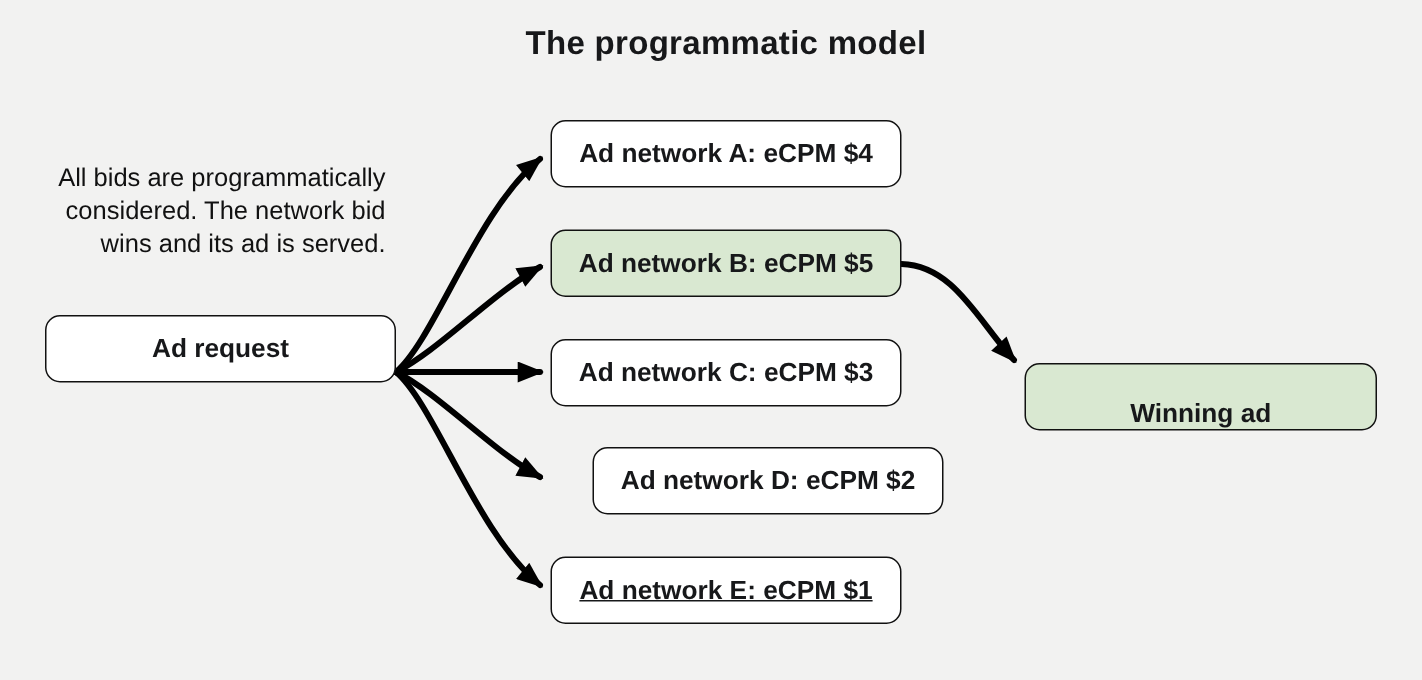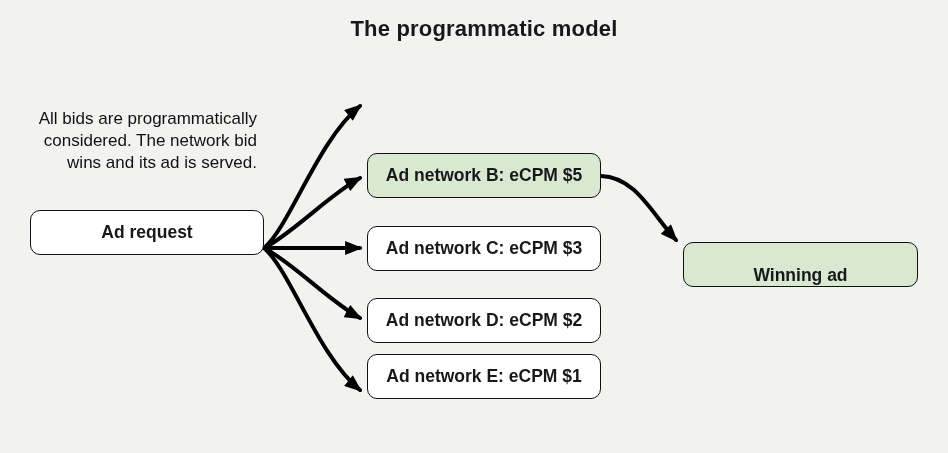--- a/index.html
+++ b/index.html
@@ -59,22 +59,22 @@
     white-space: nowrap;
   }
   .box.highlight {
     background: #d9e8d1;
   }
   .node-request { left: 30px;  top: 210px; width: 234px; }
   .net          { left: 367px; width: 234px; }
   .net-a { top: 80px;  }
   .net-b { top: 153px; text-align: center; }
   .net-c { top: 226px; }
-  .net-d { top: 298px; }
-  .net-e { top: 354px; }
+  .net-d { top: 298px; margin-left: 28px; }
+  .net-e { top: 371px; text-decoration: underline; }
   .node-winning { left: 683px; top: 242px; width: 235px; align-items: flex-end; }
   .arrows {
     position: absolute;
     top: 0;
     left: 0;
     pointer-events: none;
   }
 </style>
 </head>
 <body>
@@ -102,20 +102,23 @@
       <path d="M264,248 C292,262 330,302 360,318" marker-end="url(#ah)"></path>
       <path d="M264,248 C290,270 318,356 360,390" marker-end="url(#ah)"></path>
       <path d="M601,176 C636,177 652,214 676,240" marker-end="url(#ah)"></path>
     </g>
   </svg>
 
   <div class="box node-request">
     <span>Ad request</span>
   </div>
 
+  <div class="box net net-a">
+    <span>Ad network A: eCPM $4</span>
+  </div>
 
   <div class="box net net-b highlight">
     <span>Ad network B: eCPM $5</span>
   </div>
 
   <div class="box net net-c">
     <span>Ad network C: eCPM $3</span>
   </div>
 
   <div class="box net net-d">

